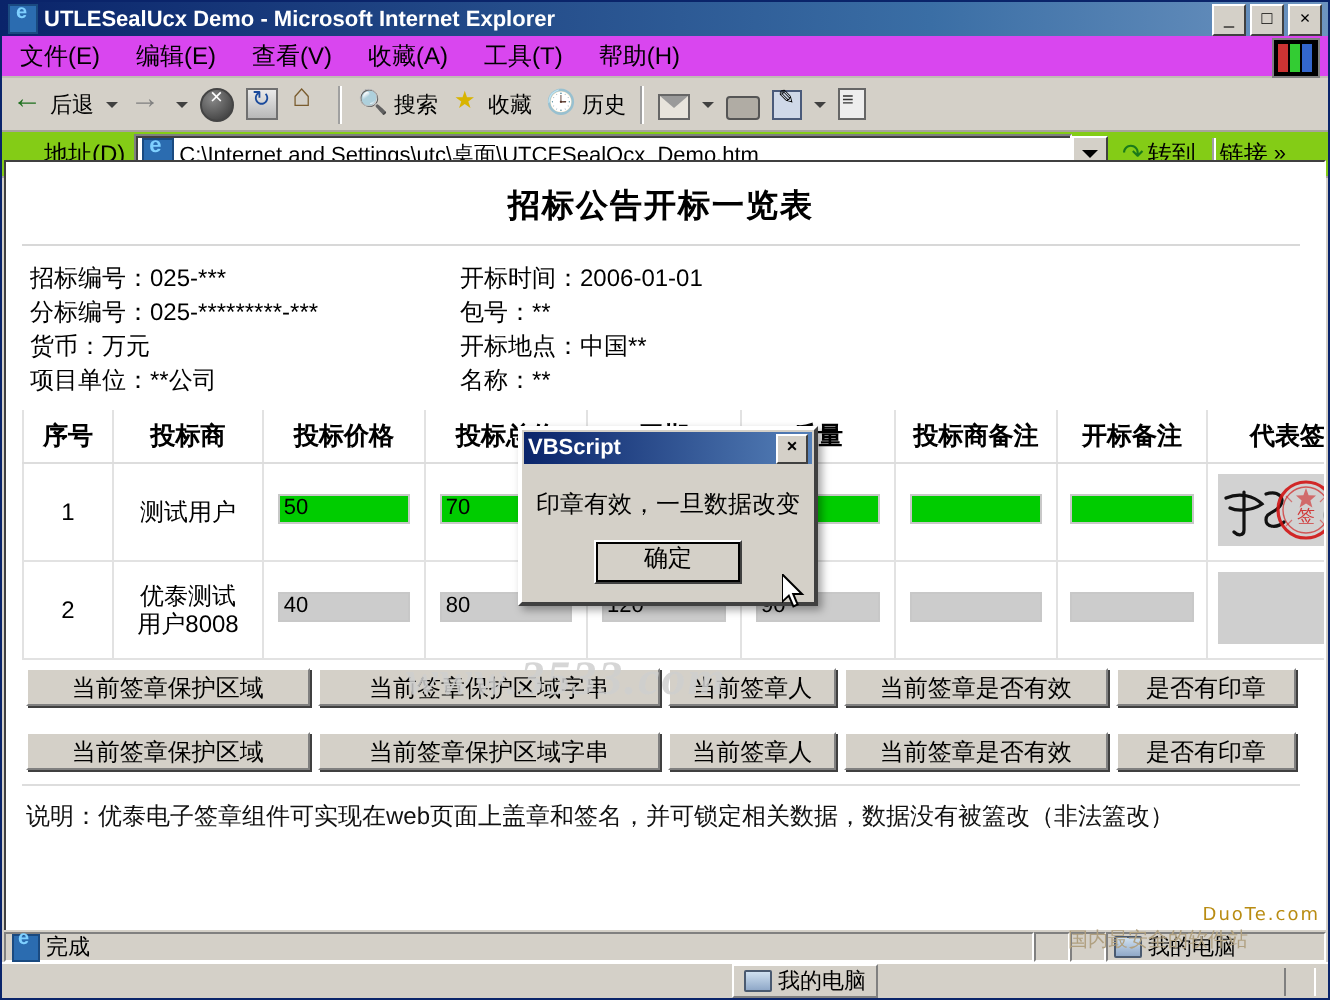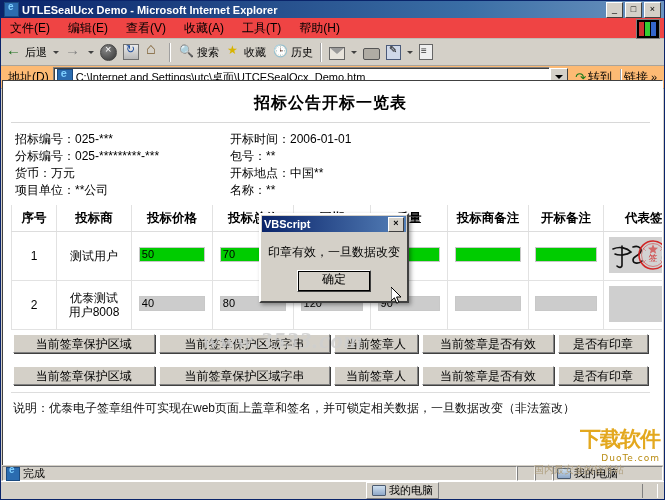--- a/index.html
+++ b/index.html
@@ -20,21 +20,21 @@
            position:relative;flex:0 0 auto;}
   .tb-icon:after{content:"e";position:absolute;left:3px;top:-2px;font-size:10px;color:#7fd0ff;font-weight:bold;}
   .tb-title{font-size:11px;font-weight:bold;white-space:nowrap;overflow:hidden;flex:1 1 auto;
             letter-spacing:0px;}
   .tb-btns{display:flex;gap:2px;padding-right:1px;flex:0 0 auto;}
   .tb-btn{width:15px;height:14px;background:#d4d0c8;border:1px solid;
           border-color:#fff #404040 #404040 #fff;font-size:9px;line-height:12px;
           text-align:center;color:#000;font-family:"Liberation Sans",sans-serif;}
 
   
-  .menubar{height:20px;background:#ef4444;display:flex;align-items:center;
+  .menubar{height:20px;background:#d946ef;display:flex;align-items:center;
            border-bottom:1px solid #c0bcb4;position:relative;}
   .menuitem{padding:2px 9px;font-size:12px;color:#000;white-space:nowrap;}
   .menu-logo{position:absolute;right:4px;top:1px;width:22px;height:18px;
              background:#000;border:1px solid #808080;}
   .menu-logo i{display:block;width:5px;height:14px;margin:2px 0 0 2px;background:#c33;float:left;}
   .menu-logo b{display:block;width:5px;height:14px;margin:2px 0 0 1px;background:#3c3;float:left;}
   .menu-logo s{display:block;width:5px;height:14px;margin:2px 0 0 1px;background:#36c;float:left;}
 
   
   .toolbar{height:26px;background:#d4d0c8;display:flex;align-items:center;
@@ -59,22 +59,22 @@
   .ic-mail{background:#e8e4dc;border:1px solid #666;width:14px;height:11px;margin-top:2px;}
   .ic-mail:after{content:"";position:absolute;left:0;top:0;width:0;height:0;
                  border-left:7px solid transparent;border-right:7px solid transparent;border-top:6px solid #9a9a9a;}
   .ic-print{background:#b0aca4;border:1px solid #555;width:15px;height:10px;margin-top:3px;border-radius:2px;}
   .ic-edit2{background:#cfd8e8;border:1px solid #4a5a7a;width:13px;height:13px;margin-top:1px;}
   .ic-edit2:after{content:"\270E";font-size:10px;position:absolute;left:2px;top:-2px;}
   .ic-disc{background:#eee;border:1px solid #666;width:12px;height:14px;}
   .ic-disc:after{content:"\2261";font-size:10px;position:absolute;left:1px;top:0px;color:#333;}
 
   
-  .addrbar{height:22px;background:#fdba74;display:flex;align-items:center;
-           border-bottom:1px solid #a8a49c;padding:0 4px;}
+  .addrbar{height:22px;background:#84cc16;display:flex;align-items:center;
+           border-bottom:1px solid #a8a49c;padding:0 18px;}
   .addr-label{font-size:12px;padding:0 4px 0 3px;white-space:nowrap;}
   .addr-box{flex:1 1 auto;height:18px;background:#fff;border:1px solid;
             border-color:#808080 #fff #fff #808080;display:flex;align-items:center;
             box-shadow:inset 1px 1px 0 #404040;overflow:hidden;}
   .addr-ico{width:14px;height:14px;margin:0 3px;background:#2b6cb0;border:1px solid #1a4a80;flex:0 0 auto;
             position:relative;}
   .addr-ico:after{content:"e";position:absolute;left:3px;top:-3px;font-size:11px;color:#7fd0ff;font-weight:bold;}
   .addr-text{font-size:11px;white-space:nowrap;overflow:hidden;flex:1 1 auto;color:#000;}
   .addr-dd{width:16px;height:16px;background:#d4d0c8;border:1px solid;
            border-color:#fff #404040 #404040 #fff;flex:0 0 auto;position:relative;margin-right:1px;}
@@ -406,21 +406,21 @@
       <div style="height:24px"></div>
 
       <div class="btnrow" style="margin-top:-18px">
         <div class="gbtn gb1">当前签章保护区域</div>
         <div class="gbtn gb2">当前签章保护区域字串</div>
         <div class="gbtn gb3">当前签章人</div>
         <div class="gbtn gb4">当前签章是否有效</div>
         <div class="gbtn gb5">是否有印章</div>
       </div>
 
-      <div class="note">说明：优泰电子签章组件可实现在web页面上盖章和签名，并可锁定相关数据，一旦数据改变（非法篕改）</div>
+      <div class="note">说明：优泰电子签章组件可实现在web页面上盖章和签名，并可锁定相关数据，数据没有被篕改（非法篕改）</div>
     </div>
 
     <div class="wm1">www.3533.com</div>
   </div>
 
   <div class="dialog">
     <div class="dlg-title">
       <span class="t">VBScript</span>
       <span class="dlg-x">×</span>
     </div>
@@ -428,21 +428,20 @@
     <div class="dlg-btnwrap">
       <span class="dlg-ok">确定</span>
     </div>
   </div>
 
   <svg class="cursor" viewBox="0 0 12 18">
     <path d="M0 0 L0 14 L3.4 10.8 L5.7 16.2 L7.8 15.2 L5.6 10 L10 10 Z" fill="#fff" stroke="#000" stroke-width="1"></path>
   </svg>
 
   <div class="wm2">
-    <div class="big">下载软件</div>
     <div class="sub">DuoTe.com</div>
   </div>
   <div class="wm3">国内最安全的软件站</div>
 
   <div class="hscroll">
     <div class="hs-btn l"></div>
     <div class="hs-track">
       <div class="hs-thumb"></div>
     </div>
     <div class="hs-btn r"></div>

